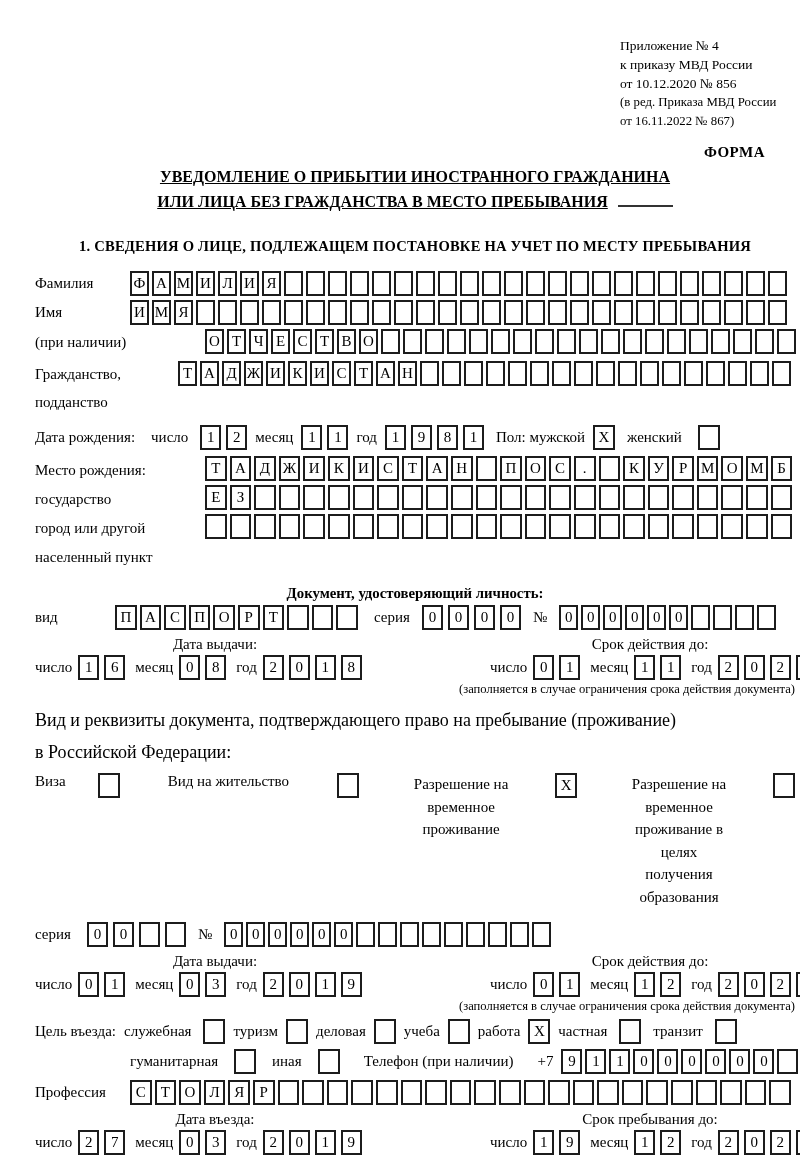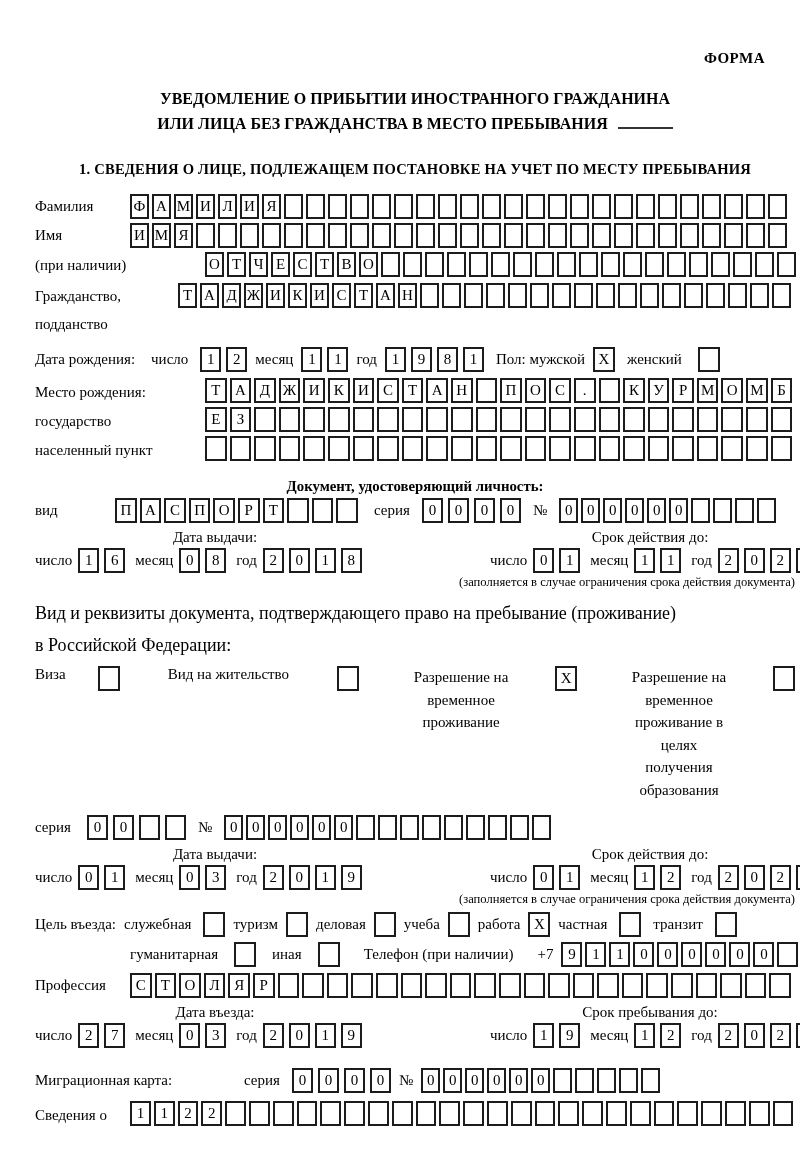--- a/index.html
+++ b/index.html
@@ -5,21 +5,21 @@
   html,body{margin:0;padding:0;background:#888;}
   .page{
     width:800px;height:1163px;background:#ffffff;color:#000;
     font-family:"Liberation Serif","DejaVu Serif",serif;
     position:relative;box-sizing:border-box;
     padding:36px 5px 0 35px;overflow:hidden;
   }
   .hdr{margin-left:585px;font-size:13.5px;line-height:1.42;width:180px;}
   .hdr .small{font-size:12.8px;}
   .forma{font-weight:bold;font-size:15px;text-align:right;margin:14px 30px 0 0;letter-spacing:.5px;}
-  .title{text-align:center;font-weight:bold;font-size:16px;margin-top:20px;line-height:1.55;}
+  .title{text-align:center;font-weight:bold;font-size:16px;margin-top:4px;line-height:1.55;text-decoration:underline;}
   .blank-line{display:inline-block;width:55px;border-bottom:2px solid #333;margin-left:10px;}
   .sec1{font-weight:bold;font-size:14.6px;margin-top:24px;text-align:center;letter-spacing:.2px;}
 
   .row{display:flex;align-items:center;margin-top:4px;}
   .row.top{align-items:flex-start;}
   .lbl{font-size:15px;white-space:nowrap;}
   .w95{width:95px;flex:none;}
   .w170{width:170px;flex:none;}
   .w143{width:143px;flex:none;}
   .lblcol{font-size:15px;line-height:1.85;flex:none;}
@@ -52,20 +52,27 @@
   .note-right{font-size:12.6px;text-align:right;margin:2px 0 0 0;}
   .para{font-size:18px;margin-top:9px;line-height:1.6;}
   .permits{margin-top:6px;gap:12px;}
   .permit-multi{font-size:15px;text-align:center;line-height:1.5;}
 </style>
 </head>
 <body>
 
 <div class="page">
 
+  <div class="hdr">
+    <div>Приложение № 4</div>
+    <div>к приказу МВД России</div>
+    <div>от 10.12.2020 № 856</div>
+    <div class="small">(в ред. Приказа МВД России</div>
+    <div class="small">от 16.11.2022 № 867)</div>
+  </div>
 
   <div class="forma">ФОРМА</div>
 
   <div class="title">
     <div>УВЕДОМЛЕНИЕ О ПРИБЫТИИ ИНОСТРАННОГО ГРАЖДАНИНА</div>
     <div>
       <span>ИЛИ ЛИЦА БЕЗ ГРАЖДАНСТВА В МЕСТО ПРЕБЫВАНИЯ</span><span class="blank-line"></span>
     </div>
   </div>
 
@@ -251,20 +258,21 @@
       <span class="gap16"></span>
     <span class="cells checkbox">
         <span class="cell"></span>
       </span>
   </div>
 
   <div class="row top" style="margin-top:6px;">
     <div class="lblcol w170" style="line-height:1.95;">
       <div>Место рождения:</div>
       <div>государство</div>
+      <div>город или другой</div>
       <div>населенный пункт</div>
     </div>
     <div class="cellcol">
       <div class="cells cells-wide">
           <span class="cell">Т</span>
           <span class="cell">А</span>
           <span class="cell">Д</span>
           <span class="cell">Ж</span>
           <span class="cell">И</span>
           <span class="cell">К</span>

